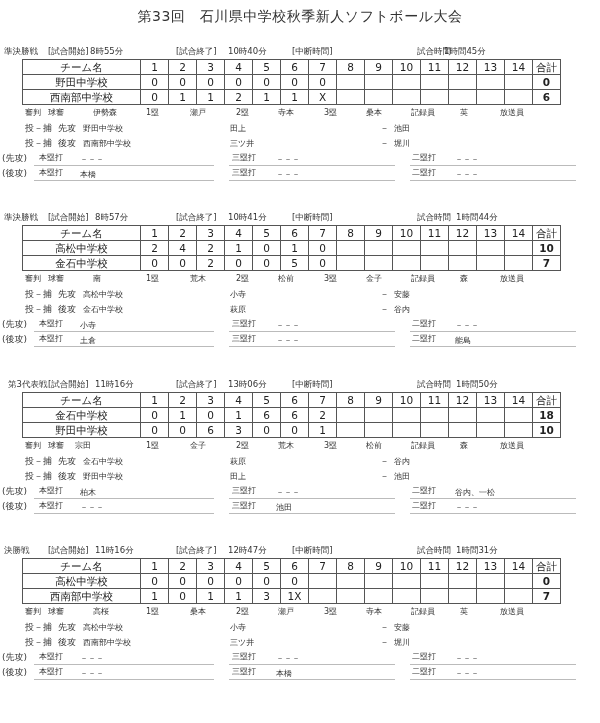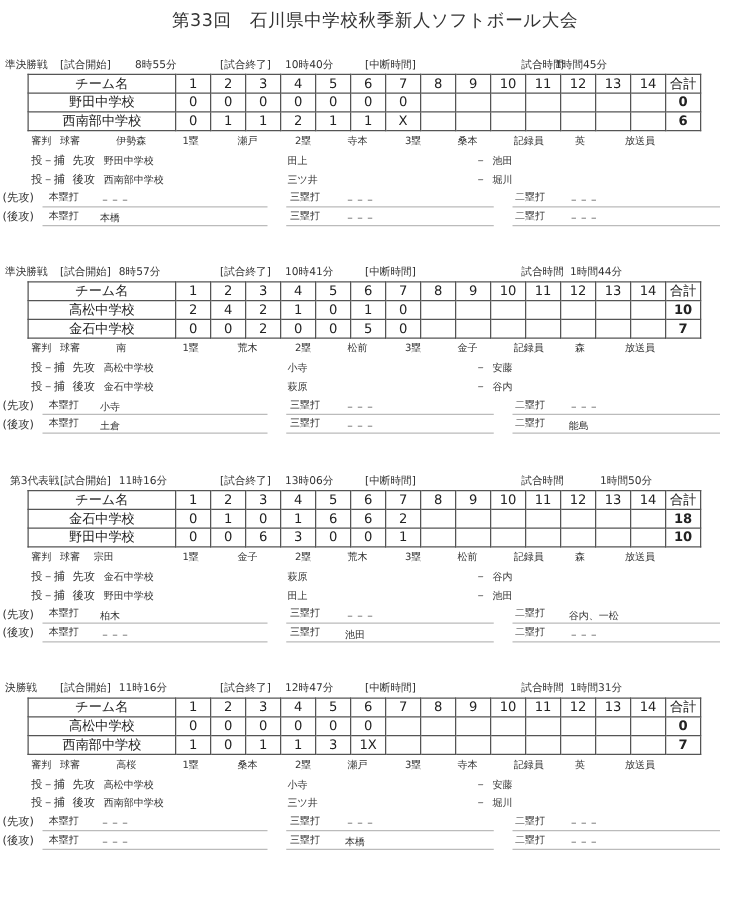--- a/index.html
+++ b/index.html
@@ -26,21 +26,21 @@
 </head>
 <body>
 
 <div class="title">第33回　石川県中学校秋季新人ソフトボール大会</div>
 
 <div id="games">
     <div class="game" style="top: 44px;">
       <div class="hdr">
       <span style="left:4px">準決勝戦</span>
       <span style="left:48px">[試合開始]</span>
-      <span style="left:108px">8時55分</span>
+      <span style="left:90px">8時55分</span>
       <span style="left:176px">[試合終了]</span>
       <span style="left:228px">10時40分</span>
       <span style="left:292px">[中断時間]</span>
       <span style="left:343px"></span>
       <span style="left:417px">試合時間</span>
       <span style="left:444px">1時間45分</span>
     </div>
       <table class="score">
         <tbody>
           <tr class="head">
@@ -282,21 +282,21 @@
     <div class="game" style="top: 377px;">
       <div class="hdr">
       <span style="left:8px">第3代表戦</span>
       <span style="left:48px">[試合開始]</span>
       <span style="left:95px">11時16分</span>
       <span style="left:176px">[試合終了]</span>
       <span style="left:228px">13時06分</span>
       <span style="left:292px">[中断時間]</span>
       <span style="left:343px"></span>
       <span style="left:417px">試合時間</span>
-      <span style="left:480px">1時間50分</span>
+      <span style="left:456px">1時間50分</span>
     </div>
       <table class="score">
         <tbody>
           <tr class="head">
       <td class="name">チーム名</td>
             <td class="inn">1</td>
             <td class="inn">2</td>
             <td class="inn">3</td>
             <td class="inn">4</td>
             <td class="inn">5</td>

